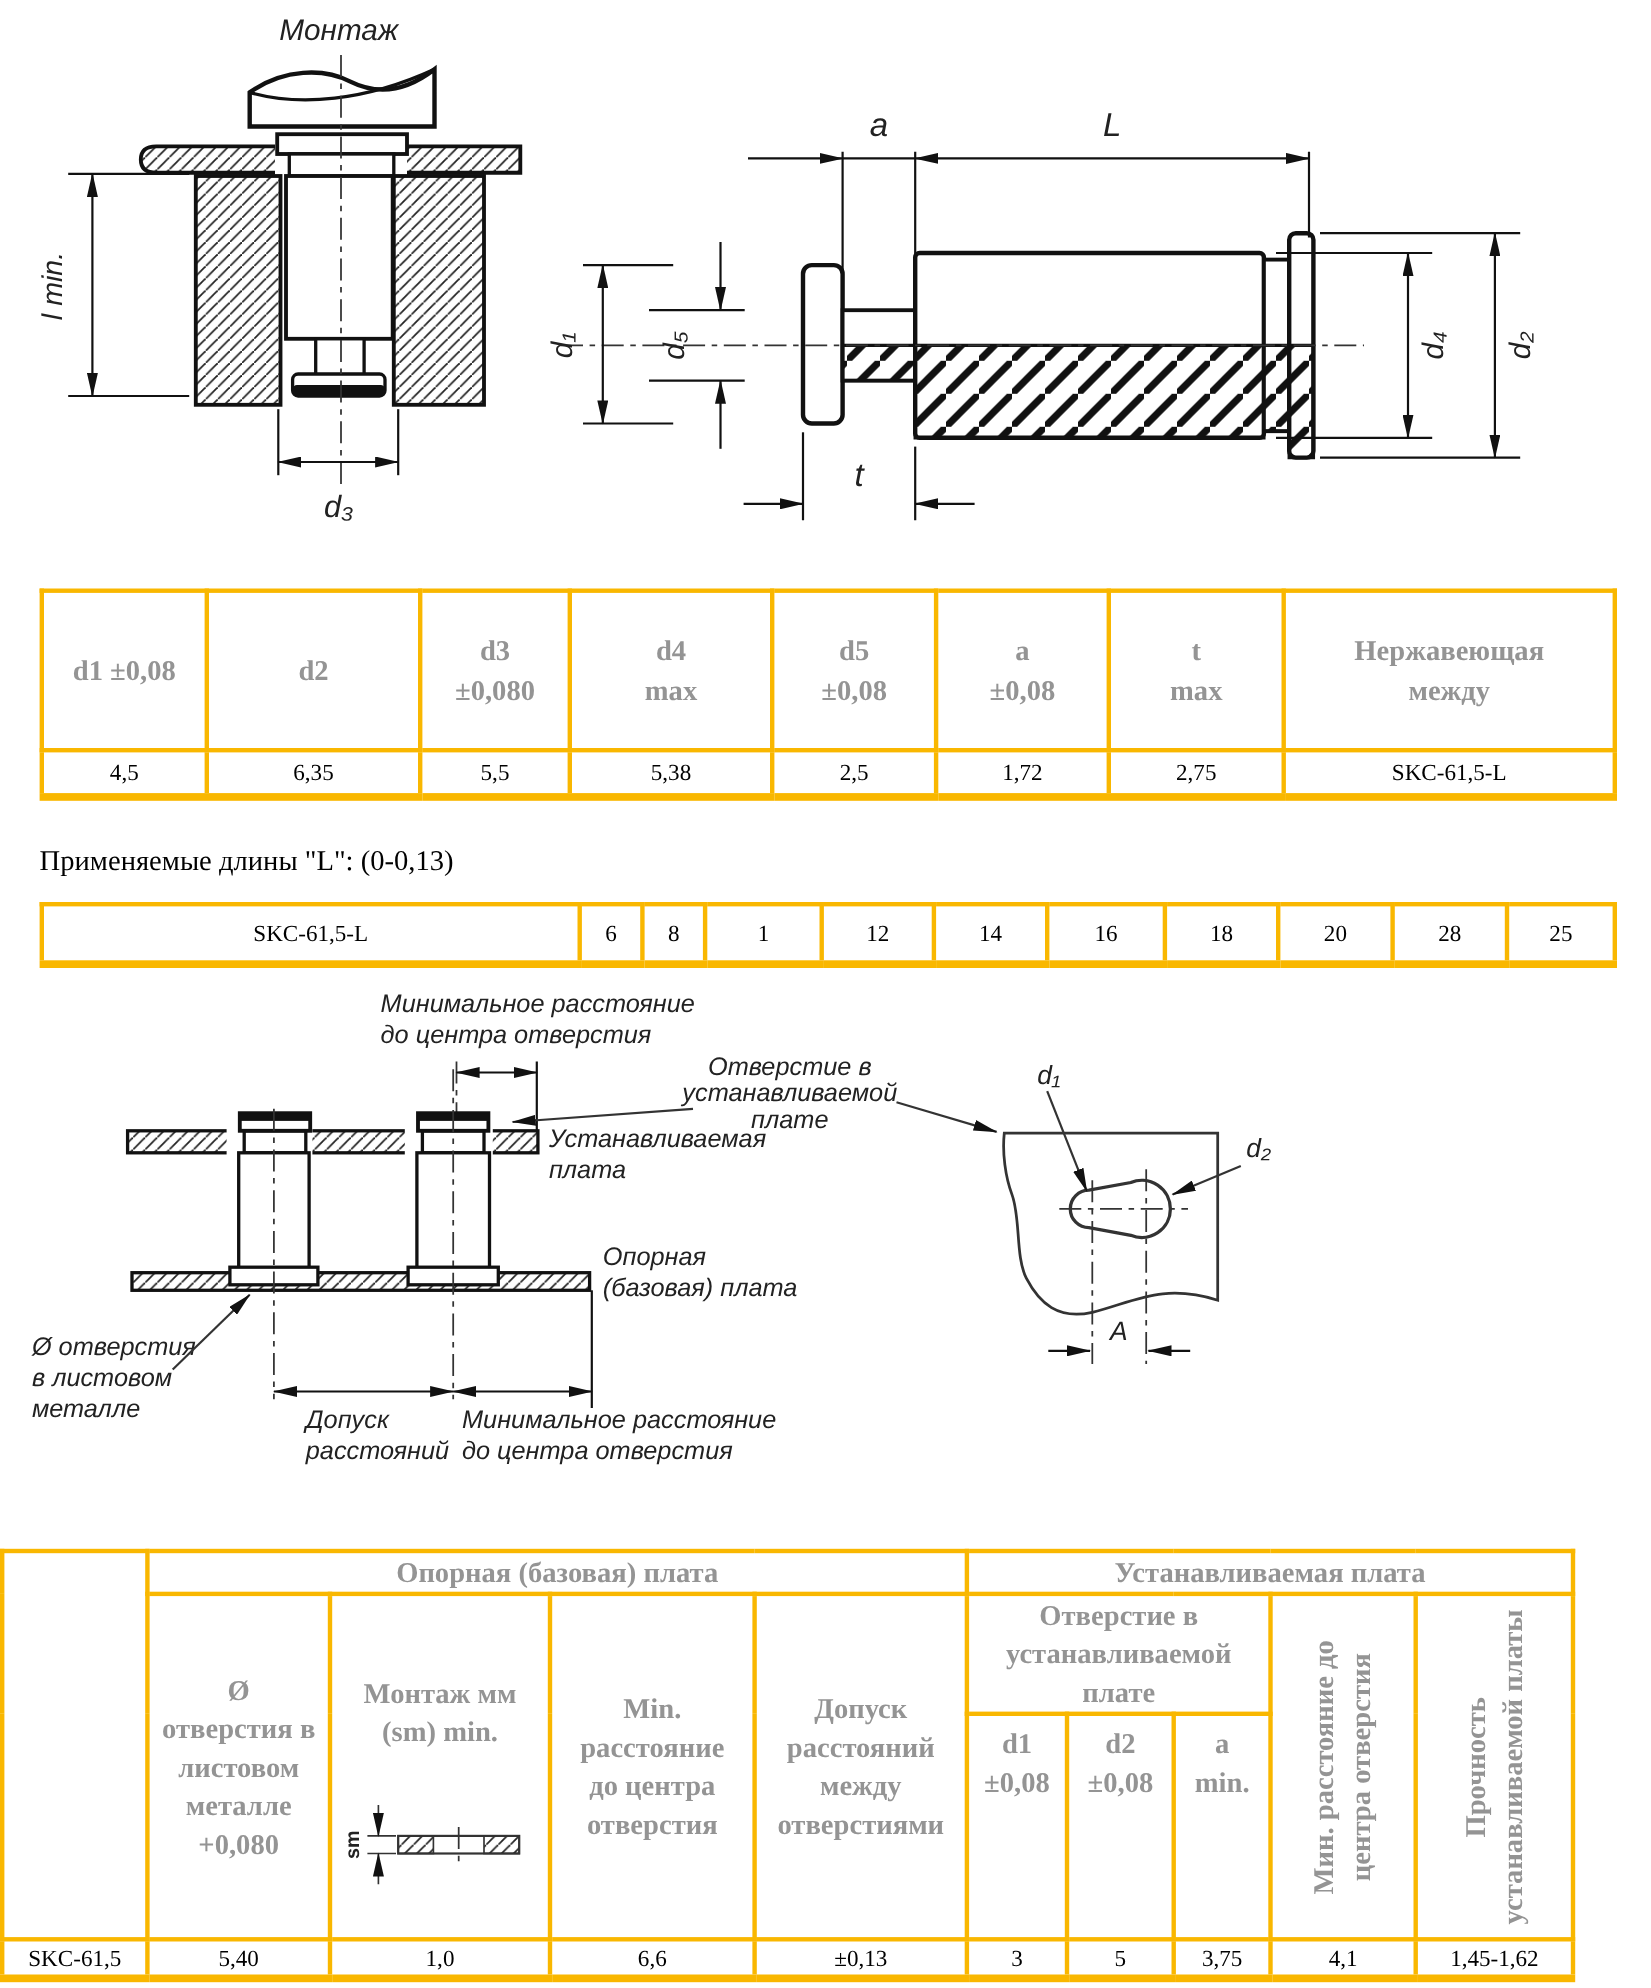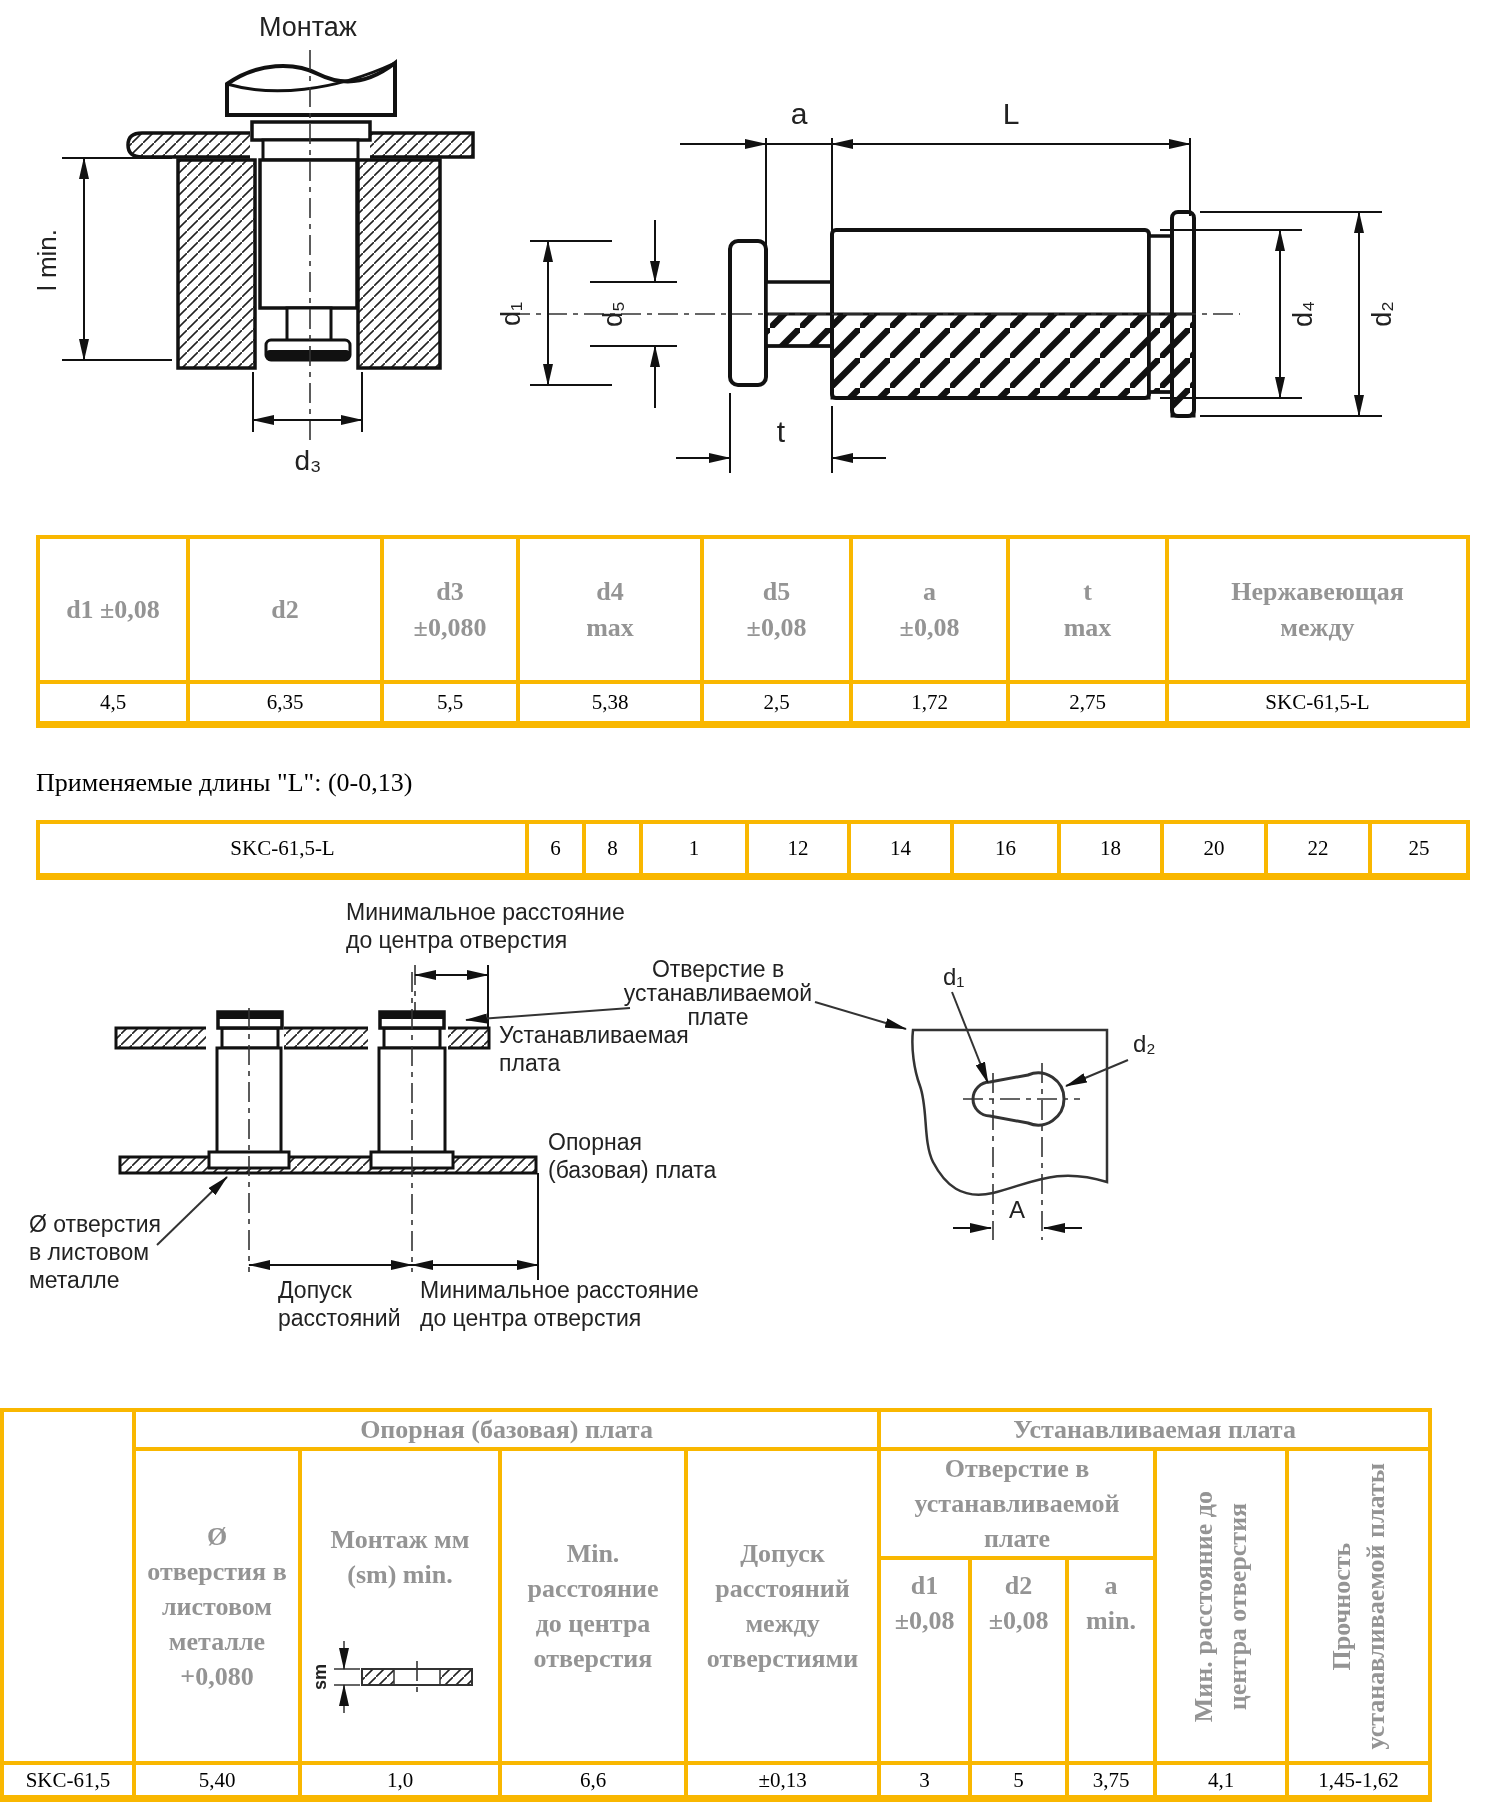--- a/index.html
+++ b/index.html
@@ -1,18 +1,18 @@
 <!DOCTYPE html>
 <html><head>
 <meta charset="utf-8">
 <style>
   :root{ --bc:#F9B700; }
   html,body{margin:0;padding:0;}
   body{width:1501px;height:1807px;background:#fff;font-family:"Liberation Serif",serif;position:relative;overflow:hidden;}
-  section{position:relative;}
+  section{position:relative;font-style:italic;}
   .top-diagrams{height:515px;}
   .mid-diagrams{height:470px;}
   svg.abs{position:absolute;display:block;}
   svg text{font-family:"Liberation Sans",sans-serif;fill:#222;}
   table{border-collapse:collapse;table-layout:fixed;}
   td{border:4px solid var(--bc);text-align:center;vertical-align:middle;white-space:pre-line;padding:0;}
   .t1,.t2{margin-left:36px;width:1430px;}
   .t3{width:1428px;margin-top:58px;}
   .hd{color:#949494;font-weight:bold;font-size:26px;line-height:1.35;font-family:"Liberation Serif",serif;}
   .val{font-size:21px;color:#000;font-family:"Liberation Serif",serif;}
@@ -191,21 +191,21 @@
       <tr style="height:55px" class="thick">
     <td class="val">SKC-61,5-L</td>
     <td class="val">6</td>
     <td class="val">8</td>
     <td class="val">1</td>
     <td class="val">12</td>
     <td class="val">14</td>
     <td class="val">16</td>
     <td class="val">18</td>
     <td class="val">20</td>
-    <td class="val">22</td>
+    <td class="val">28</td>
     <td class="val">25</td>
   </tr>
 </tbody>
   </table>
 
 <section class="mid-diagrams">
   <svg class="abs" style="left:0;top:0" width="1501" height="470" viewBox="0 0 1501 470">
 
     <text x="346" y="40" font-size="23">Минимальное расстояние</text>
     <text x="346" y="68" font-size="23">до центра отверстия</text>

